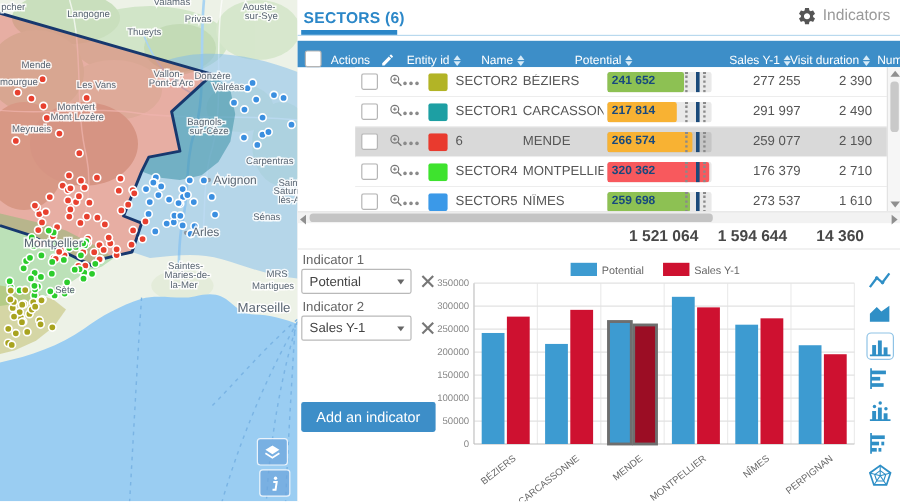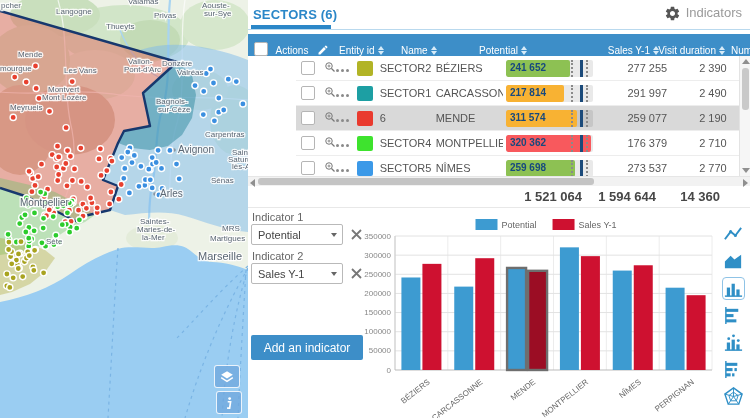--- a/index.html
+++ b/index.html
@@ -488,21 +488,21 @@
             <span class="swatch" style="background:#e93a2e;"></span>
           </div>
           <div class="tc" style="width:62px;">6</div>
           <div class="tc" style="width:78px;">MENDE</div>
           <div class="tc" style="width:104px;">
             <span class="bullet">
               <span class="bar" style="width:80.8%;background:#f8b233;"></span>
               <span class="mk" style="left:75%;"></span>
               <span class="tg" style="left:85%;"></span>
               <span class="mk" style="left:92%;"></span>
-              <span class="val">311 574</span>
+              <span class="val">266 574</span>
             </span>
           </div>
           <div class="tc num" style="width:82px;">259 077</div>
           <div class="tc num" style="width:66px;">2 190</div>
           <div class="tc" style="width:22px;"></div>
         </div>
         <div class="trow">
           <div class="tc" style="width:26px;justify-content:center;">
             <span class="cb"></span>
           </div>
@@ -554,21 +554,21 @@
           <div class="tc" style="width:104px;">
             <span class="bullet">
               <span class="bar" style="width:78.7%;background:#8dc153;"></span>
               <span class="mk" style="left:75%;"></span>
               <span class="tg" style="left:85%;"></span>
               <span class="mk" style="left:92%;"></span>
               <span class="val">259 698</span>
             </span>
           </div>
           <div class="tc num" style="width:82px;">273 537</div>
-          <div class="tc num" style="width:66px;">2 770</div>
+          <div class="tc num" style="width:66px;">1 610</div>
           <div class="tc" style="width:22px;"></div>
         </div>
       </div>
 
     <div id="vscroll">
       <span class="arr up"></span>
       <div class="thumb"></div>
       <span class="arr dn"></span>
     </div>
     <div id="hscroll">

